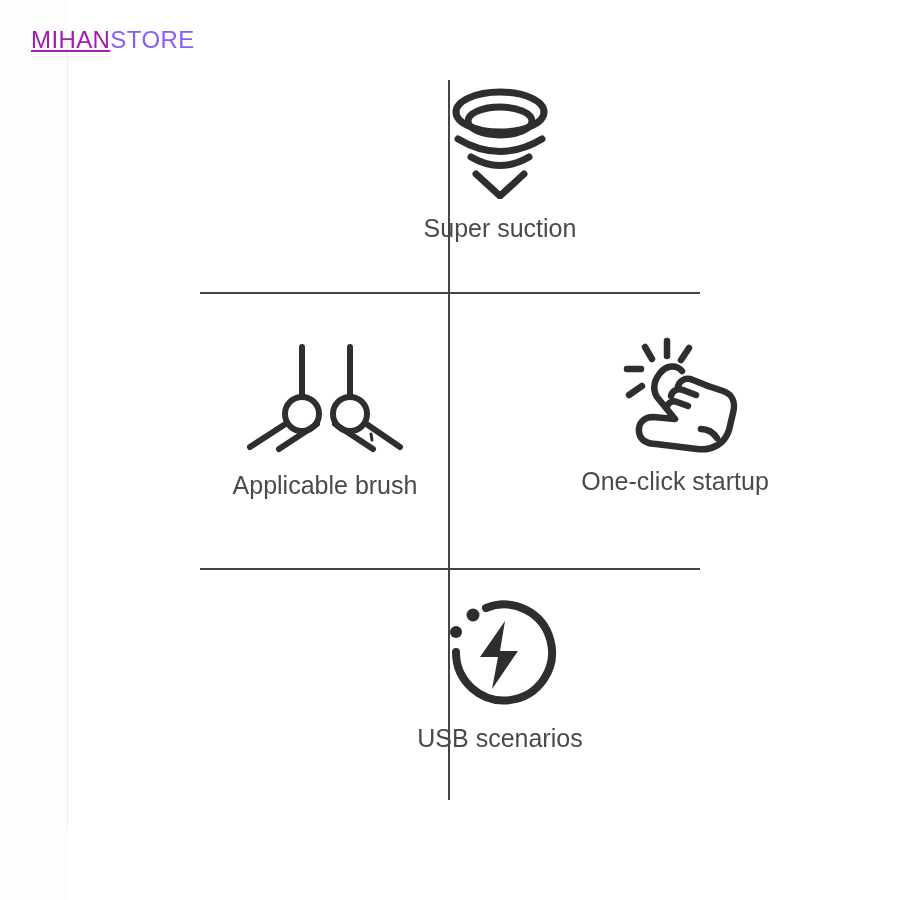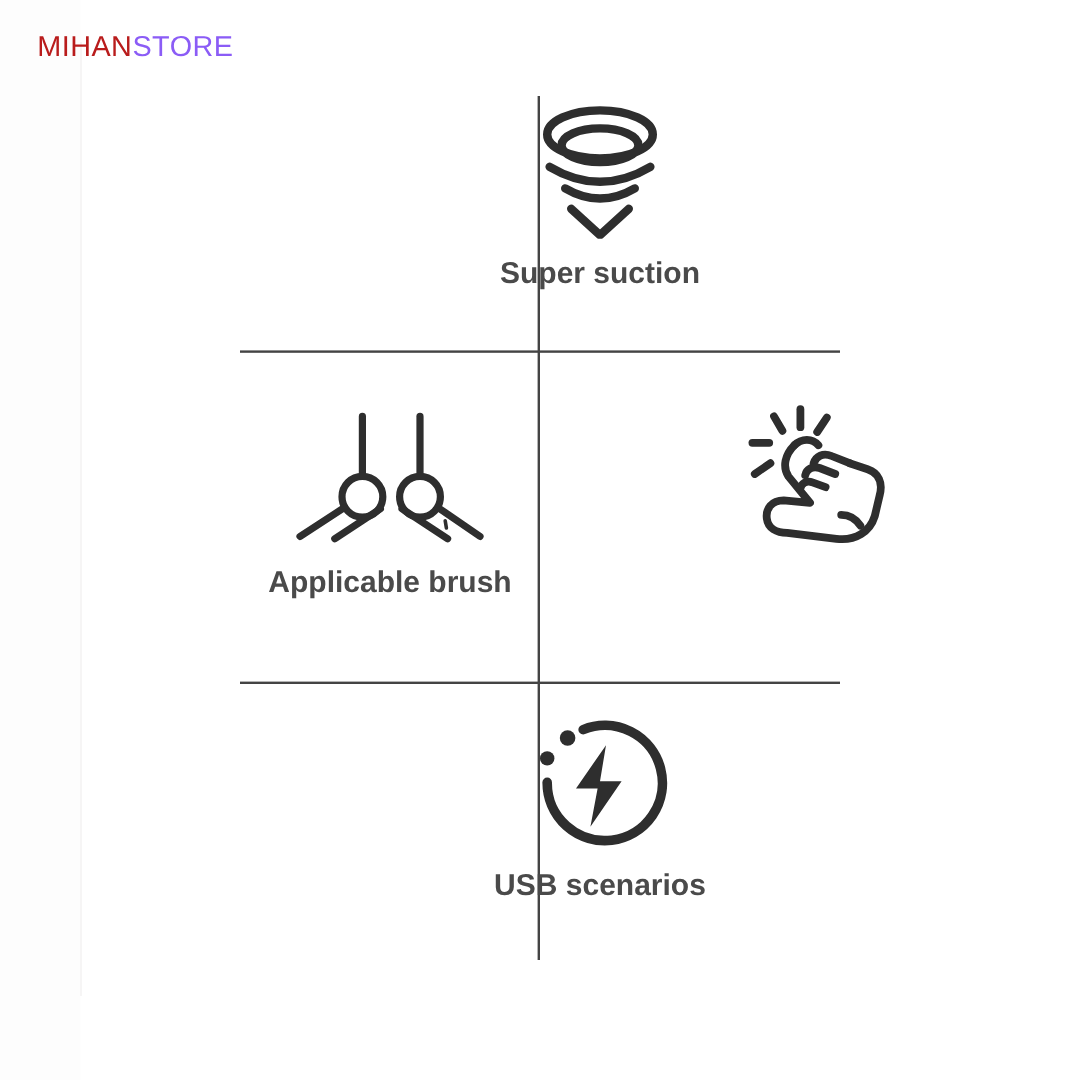--- a/index.html
+++ b/index.html
@@ -36,21 +36,21 @@
 
   
   .brand {
     position: absolute;
     left: 31px;
     top: 26px;
     font-size: 24px;
     letter-spacing: 0.4px;
     white-space: nowrap;
   }
-  .brand-mihan { color: #b91c1c; }
+  .brand-mihan { color: #a21caf; text-decoration: underline; }
   .brand-store { color: #8b5cf6; }
 
   
   .feature-grid {
     position: absolute;
     left: 150px;
     top: 60px;
     width: 700px;
     height: 760px;
   }
@@ -58,21 +58,20 @@
     display: flex;
     height: 253px;
   }
   .grid-cell {
     flex: 1;
     display: flex;
     flex-direction: column;
     align-items: center;
     justify-content: flex-start;
     position: relative;
-    font-weight: bold;
   }
   .cell-icon {
     height: 150px;
     display: flex;
     align-items: center;
     justify-content: center;
   }
   .cell-label {
     color: #4a4a4a;
     font-size: 25px;
@@ -191,20 +190,21 @@
                      C131 69 127 61 118 58
                      L103 53"></path>
             <path d="M103 53 L88 47 C81 44 75 47 73 53"></path>
             <path d="M91 62 L78 57 C72 55 67 58 66 63"></path>
             <path d="M83 73 L72 69 C67 67 63 70 62 74"></path>
             <path d="M57 38 C63 32 72 32 77 38"></path>
             <path d="M112 105 C108 99 102 96 96 96"></path>
           </g>
         </svg>
       </div>
+      <div class="cell-label">One-click startup</div>
     </div>
 
   </div>
 
   <div class="grid-row">
 
     <div class="grid-cell cell-usb">
       <div class="cell-icon">
         <svg width="116" height="116" viewBox="0 0 116 116">
           <g fill="none" stroke="#2e2e2e" stroke-width="8" stroke-linecap="round">

